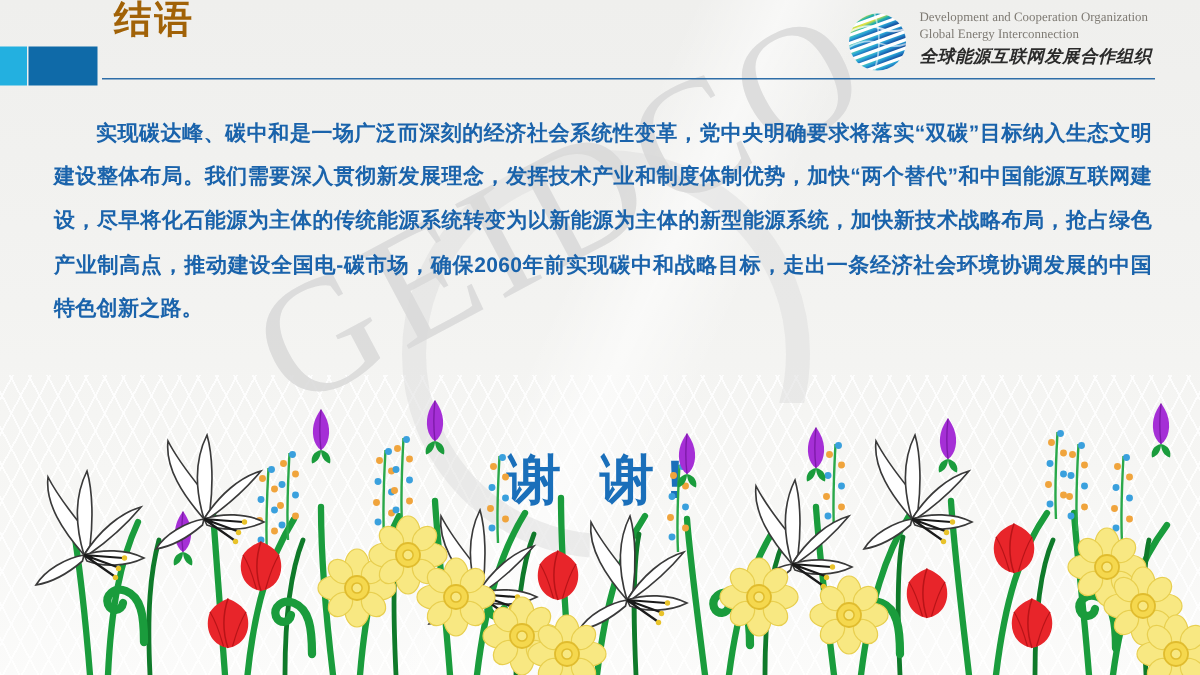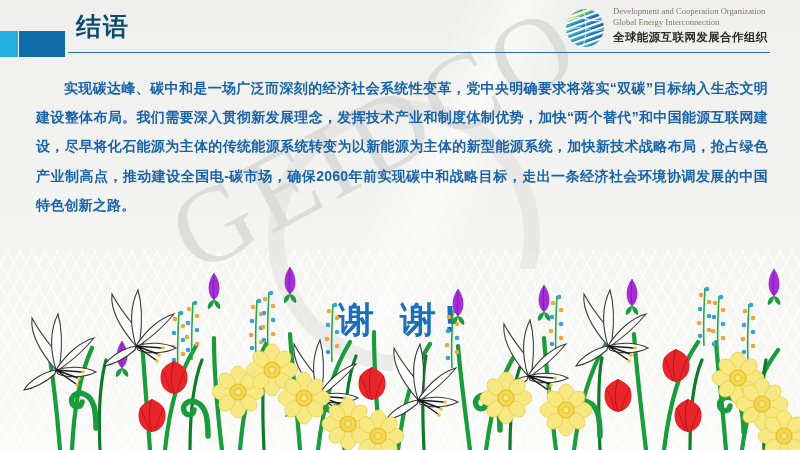--- a/index.html
+++ b/index.html
@@ -92,24 +92,24 @@
     position: absolute;
     left: 19px;
     top: 31px;
     width: 46px;
     height: 26px;
     background: #0f6aa8;
   }
   .slide-title {
     position: absolute;
     left: 76px;
-    top: 14px;
+    top: 1px;
     font-size: 25px;
     font-weight: bold;
-    color: #0c4a6e;
+    color: #a16207;
     letter-spacing: 2px;
     line-height: 1;
     white-space: nowrap;
   }
   .title-rule {
     position: absolute;
     left: 68px;
     top: 52px;
     width: 702px;
     height: 0;
@@ -141,20 +141,21 @@
     color: #7e7a73;
     white-space: nowrap;
   }
   .logo-cn {
     margin-top: 2px;
     font-size: 11.5px;
     font-weight: bold;
     color: #2b2b2b;
     letter-spacing: .4px;
     white-space: nowrap;
+    font-style: italic;
   }
 
   
   .body-copy {
     position: absolute;
     left: 36px;
     top: 74px;
     width: 732px;
     font-size: 14px;
     font-weight: bold;

